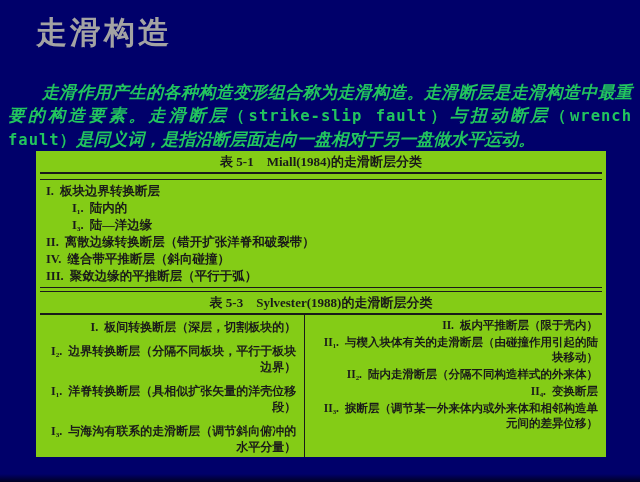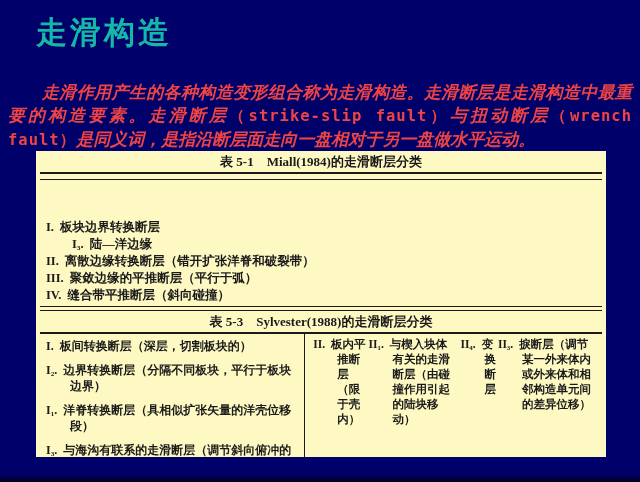--- a/index.html
+++ b/index.html
@@ -5,68 +5,68 @@
   html,body { margin:0; padding:0; }
   body {
     width:640px; height:482px; overflow:hidden;
     background:#00006a;
     font-family:"Liberation Sans","DejaVu Sans",sans-serif;
   }
   .slide { position:relative; width:640px; height:482px; background:#00006a; }
 
   .title {
     position:absolute; left:36px; top:12px; margin:0;
-    color:#14b8a6; font-size:31px; font-weight:bold; letter-spacing:3px;
+    color:#a3a3a3; font-size:31px; font-weight:bold; letter-spacing:3px;
     font-family:"Liberation Sans","DejaVu Sans",sans-serif;
   }
 
   .para {
     position:absolute; left:8px; top:81px; width:624px; margin:0;
-    color:#ef4444; font-size:17px; line-height:23px;
+    color:#22c55e; font-size:17px; line-height:23px;
     font-weight:bold; font-style:italic; text-indent:2em; text-align:justify;
     font-family:"Liberation Serif","DejaVu Serif",serif;
   }
   .para .en {
     font-family:"DejaVu Sans Mono","Liberation Mono",monospace;
     font-size:15.5px; letter-spacing:1px; font-style:normal;
   }
 
   .panel {
     position:absolute; left:36px; top:151px; width:570px; height:306px;
-    background:#fef9c3; color:#1a1a1a; box-sizing:border-box;
+    background:#84cc16; color:#1a1a1a; box-sizing:border-box;
     padding:0 4px; overflow:hidden;
     font-family:"Liberation Serif","DejaVu Serif",serif;
   }
   .caption {
     text-align:center; font-weight:bold; font-size:13px; line-height:16px;
     padding:3px 0 2px;
   }
   
   .rule-a { border-top:2px solid #1a1a1a; border-bottom:1px solid #1a1a1a; height:5px; }
   
   .rule-b { border-top:1px solid #1a1a1a; border-bottom:1px solid #1a1a1a; height:3px; }
   
   .rule-c { border-top:2px solid #1a1a1a; height:0; }
 
-  .t1 { padding:3px 6px 2px; font-size:12.5px; font-weight:bold;margin-top:36px; }
+  .t1 { padding:3px 6px 2px; font-size:12.5px; font-weight:bold; }
   .t1 .row { line-height:17px; white-space:nowrap; }
   .t1 .row.sub { padding-left:26px; }
   .lbl { margin-right:6px; }
 
   .t2 { display:flex; min-height:116px; font-weight:bold; }
-  .t2 .col { box-sizing:border-box; }
+  .t2 .col { box-sizing:border-box;text-align:right; }
   .t2 .col.left {
     width:47.2%; border-right:1px solid #1a1a1a;
     padding:4px 8px 3px 6px;
     display:flex; flex-direction:column; gap:8px;
     font-size:12px;
   }
   .t2 .col.right {
     flex:1; padding:3px 4px 3px 8px;
-    display:flex; flex-direction:row; gap:2px;
+    display:flex; flex-direction:column; gap:2px;
     font-size:11.5px;
   }
   .t2 .col.left  .row { line-height:16px; padding-left:24px; text-indent:-24px; }
   .t2 .col.right .row { line-height:15px; padding-left:24px; text-indent:-24px; }
 
   .photo-edge {
     position:absolute; left:0; right:0; bottom:0; height:8px;
     background:linear-gradient(to bottom, rgba(0,0,15,0), rgba(0,0,10,0.75));
   }
 </style>
@@ -79,41 +79,43 @@
 
   <p class="para"><span class="cn">走滑作用产生的各种构造变形组合称为走滑构造。走滑断层是走滑构造中最重要的构造要素。走滑断层</span><span class="en">（strike-slip fault）</span><span class="cn">与扭动断层</span><span class="en">（wrench fault）</span><span class="cn">是同义词，是指沿断层面走向一盘相对于另一盘做水平运动。</span></p>
 
   <div class="panel">
 
     <div class="caption">表 5-1 Miall(1984)的走滑断层分类</div>
     <div class="rule-a"></div>
 
     <div class="t1">
       <div class="row"><span class="lbl">I.</span><span>板块边界转换断层</span></div>
+      <div class="row sub"><span class="lbl">I₁.</span><span>陆内的</span></div>
       <div class="row sub"><span class="lbl">I₃.</span><span>陆—洋边缘</span></div>
       <div class="row"><span class="lbl">II.</span><span>离散边缘转换断层（错开扩张洋脊和破裂带）</span></div>
+      <div class="row"><span class="lbl">IV.</span><span>缝合带平推断层（斜向碰撞）</span></div>
       <div class="row"><span class="lbl">III.</span><span>聚敛边缘的平推断层（平行于弧）</span></div>
-      <div class="row"><span class="lbl">IV.</span><span>缝合带平推断层（斜向碰撞）</span></div>
     </div>
 
     <div class="rule-b"></div>
 
     <div class="caption">表 5-3 Sylvester(1988)的走滑断层分类</div>
     <div class="rule-c"></div>
 
     <div class="t2">
       <div class="col left">
         <div class="row"><span class="lbl">I.</span><span>板间转换断层（深层，切割板块的）</span></div>
         <div class="row"><span class="lbl">I₂.</span><span>边界转换断层（分隔不同板块，平行于板块边界）</span></div>
         <div class="row"><span class="lbl">I₁.</span><span>洋脊转换断层（具相似扩张矢量的洋壳位移段）</span></div>
         <div class="row"><span class="lbl">I₃.</span><span>与海沟有联系的走滑断层（调节斜向俯冲的水平分量）</span></div>
       </div>
       <div class="col right">
         <div class="row"><span class="lbl">II.</span><span>板内平推断层（限于壳内）</span></div>
         <div class="row"><span class="lbl">II₁.</span><span>与楔入块体有关的走滑断层（由碰撞作用引起的陆块移动）</span></div>
+        <div class="row"><span class="lbl">II₂.</span><span>陆内走滑断层（分隔不同构造样式的外来体）</span></div>
         <div class="row"><span class="lbl">II₄.</span><span>变换断层</span></div>
         <div class="row"><span class="lbl">II₃.</span><span>捩断层（调节某一外来体内或外来体和相邻构造单元间的差异位移）</span></div>
       </div>
     </div>
 
   </div>
 
   <div class="photo-edge"></div>
 </div>
 

